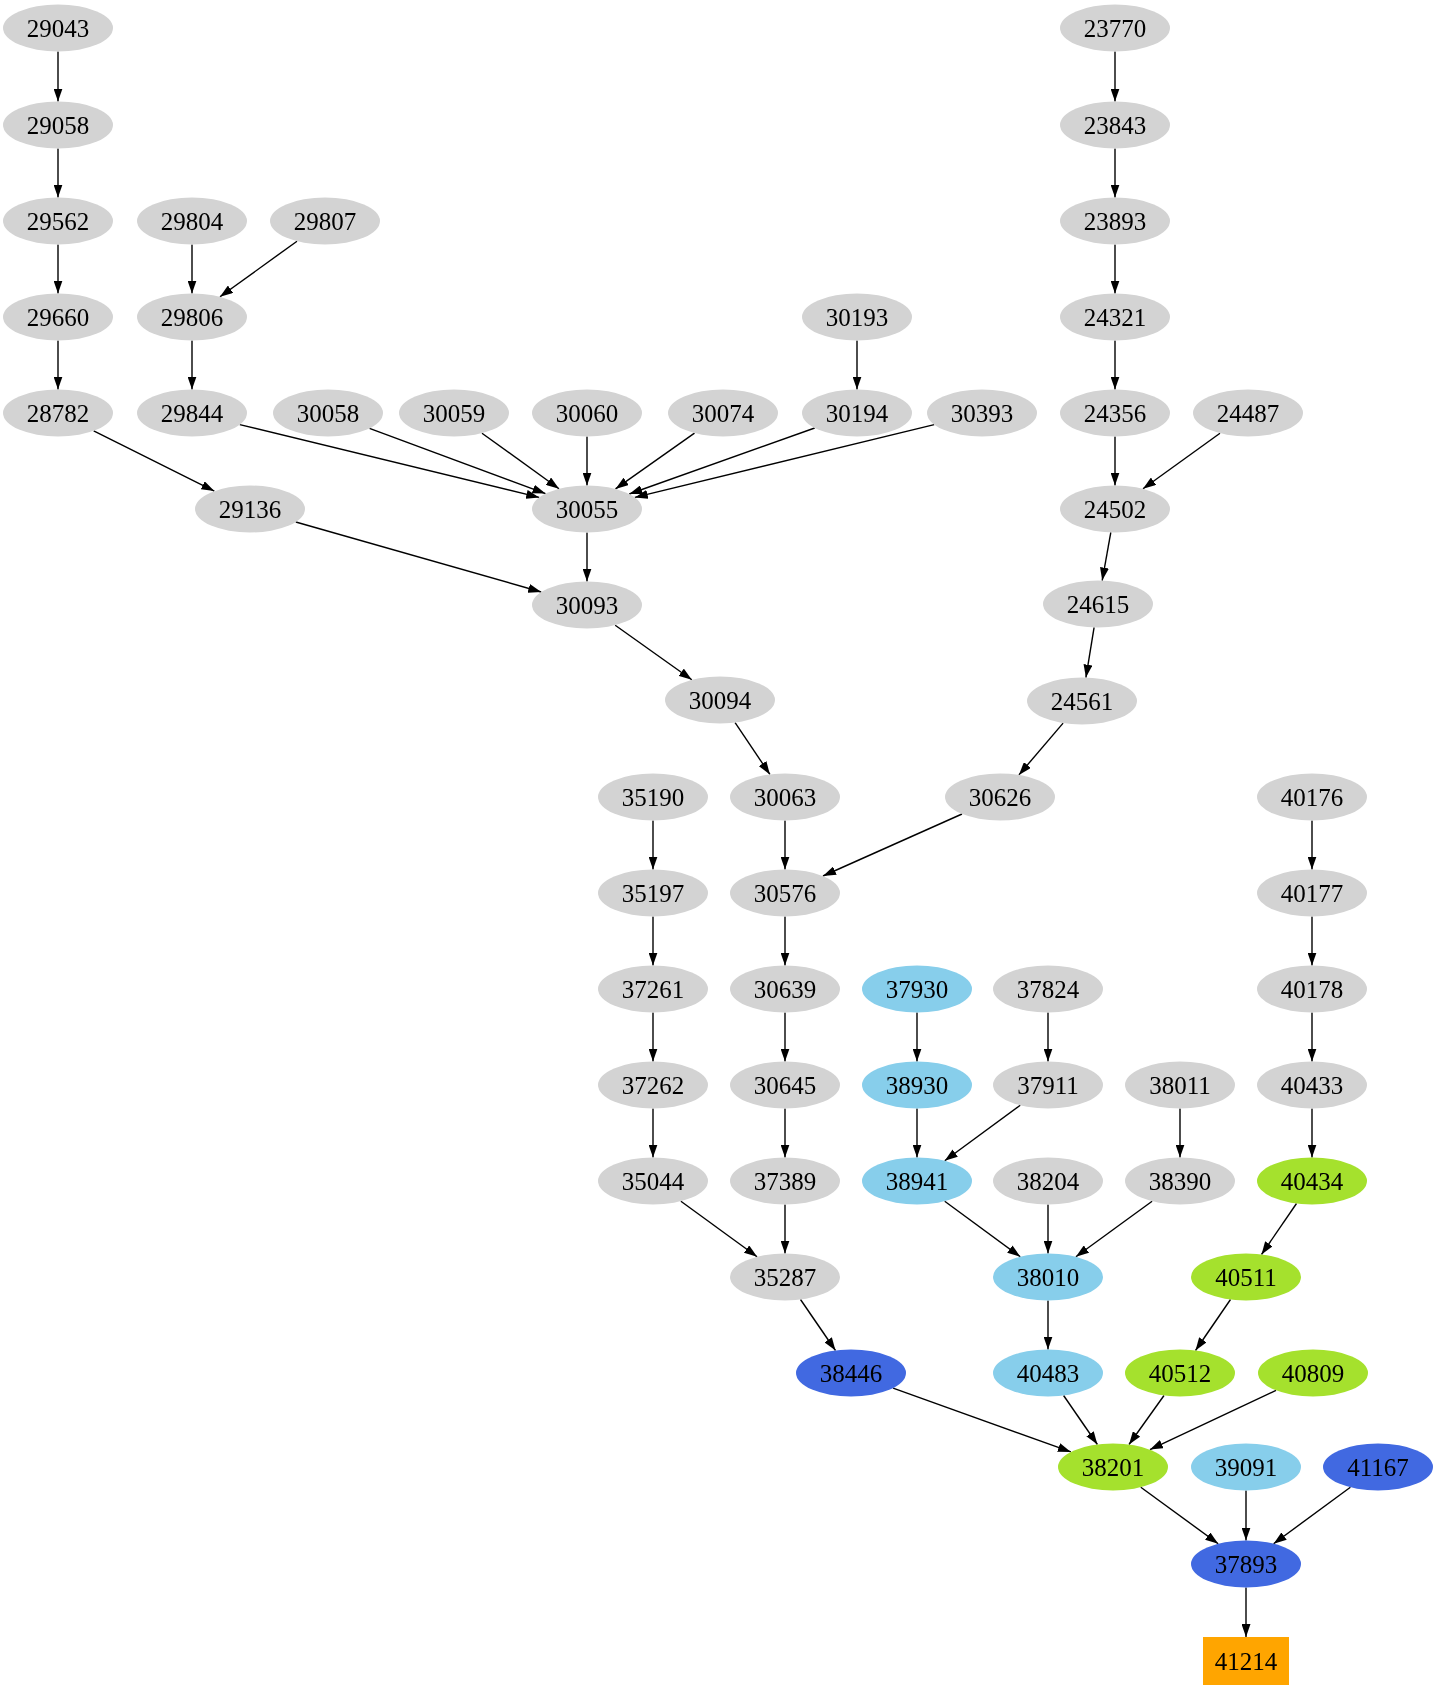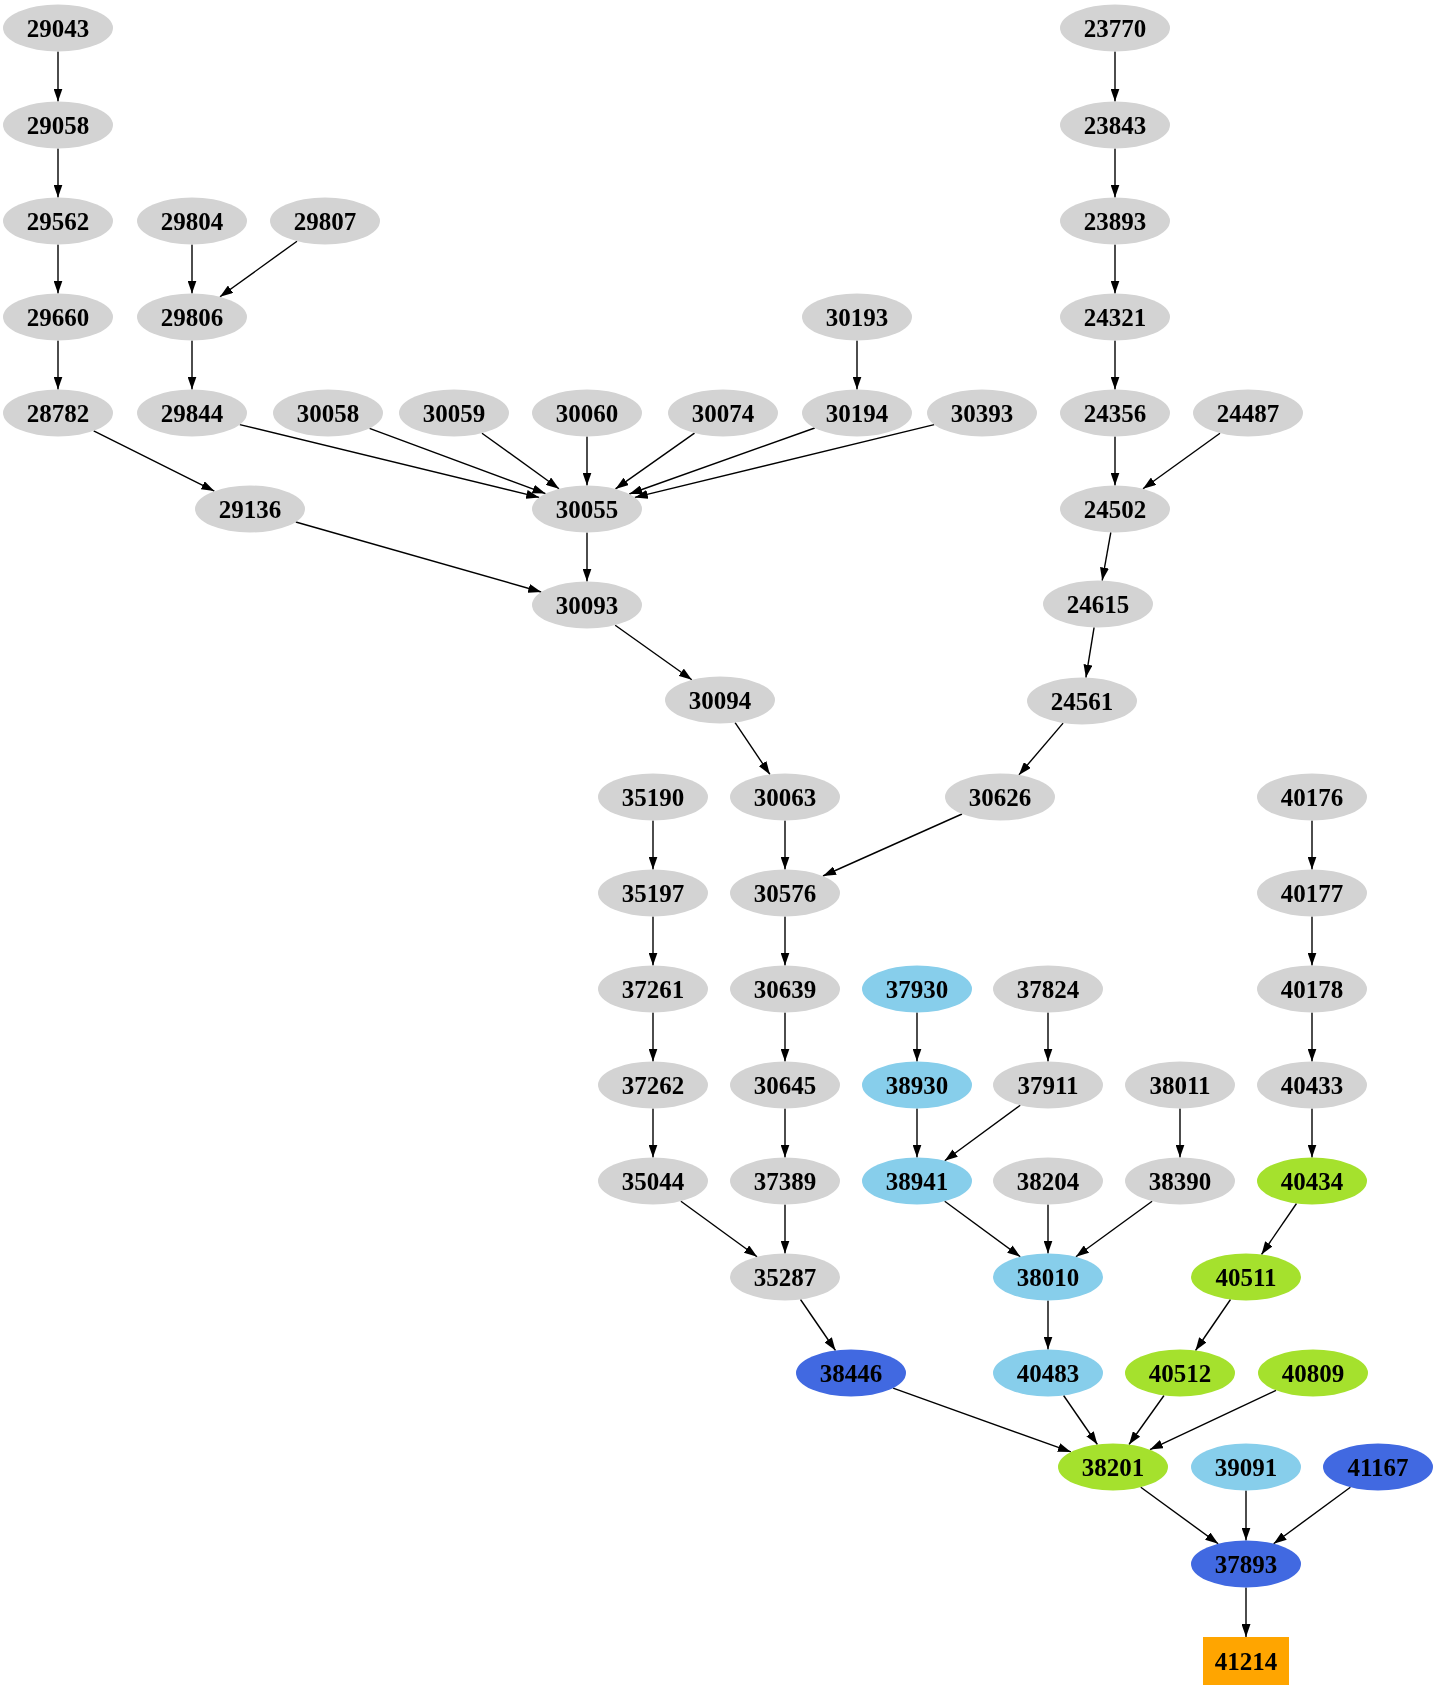--- a/index.html
+++ b/index.html
@@ -6,21 +6,20 @@
   body {
     background: #ffffff;
     font-family: "Liberation Serif", "DejaVu Serif", serif;
   }
   #canvas {
     position: relative;
     width: 1437px;
     height: 1691px;
     background: #701a75;
     overflow: hidden;
-    font-weight: bold;
   }
   svg { display: block; }
   .node text {
     text-anchor: middle;
     fill: #000000;
     font-family: "Liberation Serif", "DejaVu Serif", serif;
   }
   .edge {
     fill: none;
     stroke: #000000;

